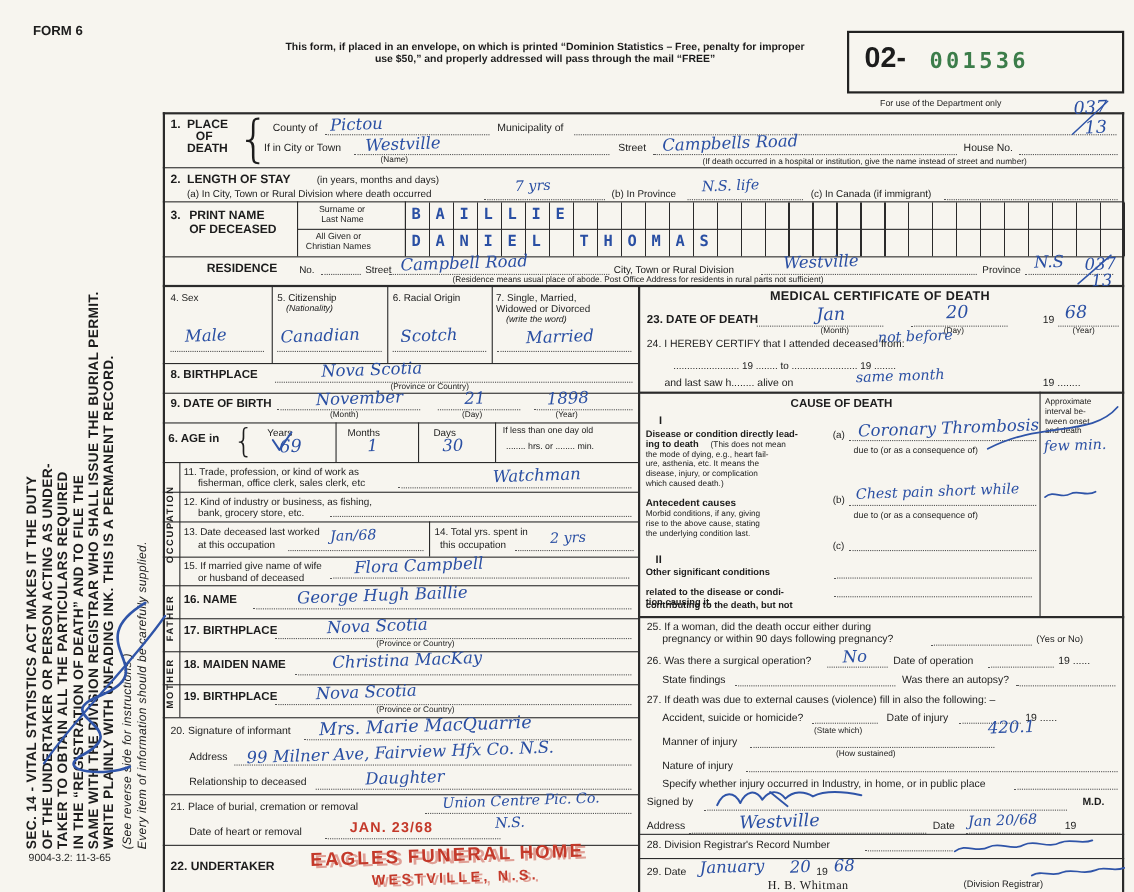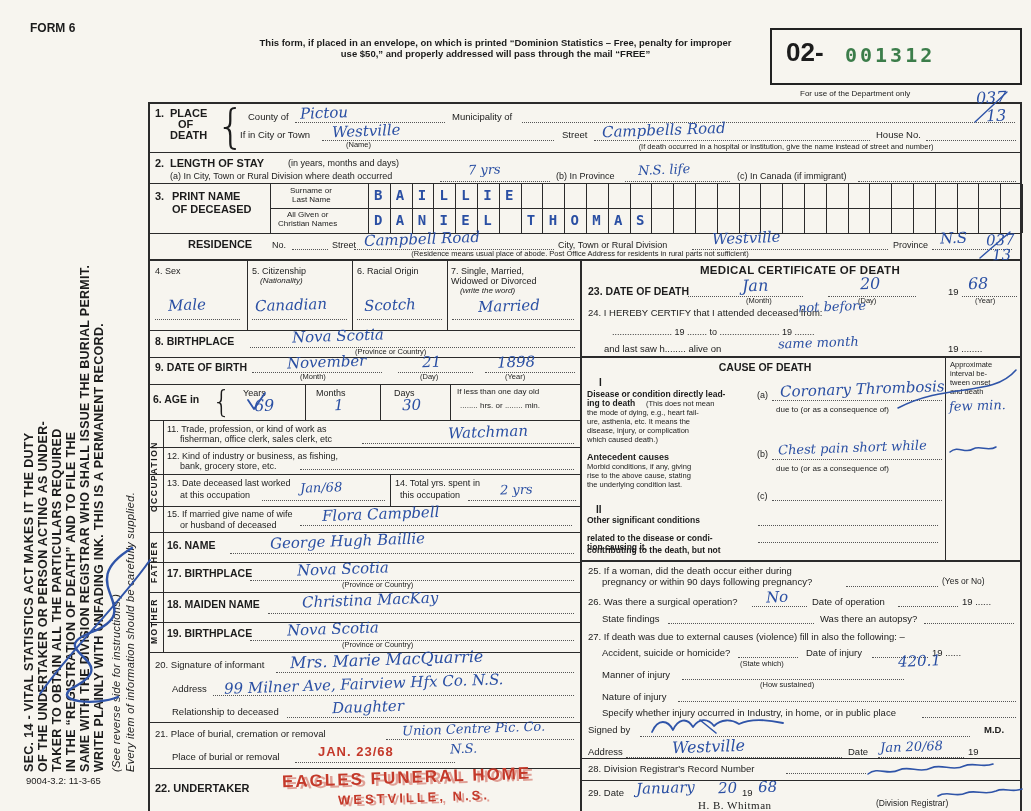--- a/index.html
+++ b/index.html
@@ -38,21 +38,21 @@
 
 <div class="page">
 
   <span class="t b s12" style="left:30px;top:22px">FORM 6</span>
   <div class="t b ctr" style="left:218px;top:38px;width:555px;font-size:9.5px">
     <span>This form, if placed in an envelope, on which is printed “Dominion Statistics – Free, penalty for improper</span><br>
     <span>use $50,” and properly addressed will pass through the mail “FREE”</span>
   </div>
   <div class="serialbox" style="left:770px;top:28px;width:252px;height:57px"></div>
   <span class="t b" style="left:786px;top:38px;font-size:26px">02-</span>
-  <span class="t green" style="left:845px;top:44px;font-family:'DejaVu Sans Mono',monospace;font-weight:bold;font-size:20px;letter-spacing:3px">001312</span>
+  <span class="t green" style="left:845px;top:44px;font-family:'DejaVu Sans Mono',monospace;font-weight:bold;font-size:20px;letter-spacing:3px">001536</span>
   <span class="t s8" style="left:800px;top:90px">For use of the Department only</span>
   <span class="hw" style="left:976px;top:88px;font-size:16px">037</span>
   <span class="hw" style="left:986px;top:106px;font-size:16px">13</span>
   <span class="t" style="left:26px;top:776px">9004-3.2: 11-3-65</span>
 
   <div class="margin-rot">
     <div>SEC. 14 - VITAL STATISTICS ACT MAKES IT THE DUTY</div>
     <div>OF THE UNDERTAKER OR PERSON ACTING AS UNDER-</div>
     <div>TAKER TO OBTAIN ALL THE PARTICULARS REQUIRED</div>
     <div>IN THE “REGISTRATION OF DEATH” AND TO FILE THE</div>
@@ -251,21 +251,21 @@
   <span class="hw" style="left:224px;top:675px">99 Milner Ave, Fairview Hfx Co. N.S.</span>
   <i class="d" style="left:213px;top:694px;width:361px"></i>
   <span class="t" style="left:172px;top:707px">Relationship to deceased</span>
   <span class="hw" style="left:332px;top:698px">Daughter</span>
   <i class="d" style="left:287px;top:716px;width:287px"></i>
 
   <span class="t" style="left:155px;top:729px">21. Place of burial, cremation or removal</span>
   <span class="hw hwb" style="left:402px;top:721px">Union Centre Pic. Co.</span>
   <i class="d" style="left:386px;top:738px;width:188px"></i>
   <span class="hw hwb" style="left:450px;top:741px">N.S.</span>
-  <span class="t" style="left:172px;top:752px">Place of burial or removal</span>
+  <span class="t" style="left:172px;top:752px">Date of heart or removal</span>
   <span class="stamp" style="left:318px;top:744px;font-size:13px;letter-spacing:1px">JAN. 23/68</span>
   <i class="d" style="left:295px;top:761px;width:160px"></i>
 
   <span class="t b s11" style="left:155px;top:782px">22. UNDERTAKER</span>
   <span class="stamp" style="left:282px;top:768px;font-size:17px;letter-spacing:2px;transform:rotate(-2deg);text-shadow:4px 2px 0 rgba(196,57,42,.45)">EAGLES FUNERAL HOME</span>
   <span class="stamp" style="left:338px;top:790px;font-size:13px;letter-spacing:3px;transform:rotate(-2deg);text-shadow:3px 2px 0 rgba(196,57,42,.45)">WESTVILLE, N.S.</span>
 
   <div class="t b ctr" style="left:620px;top:264px;width:360px;font-size:11.5px;letter-spacing:.3px">MEDICAL CERTIFICATE OF DEATH</div>
   <span class="t b s105" style="left:588px;top:286px">23. DATE OF DEATH</span>
   <i class="d" style="left:688px;top:295px;width:115px"></i>

